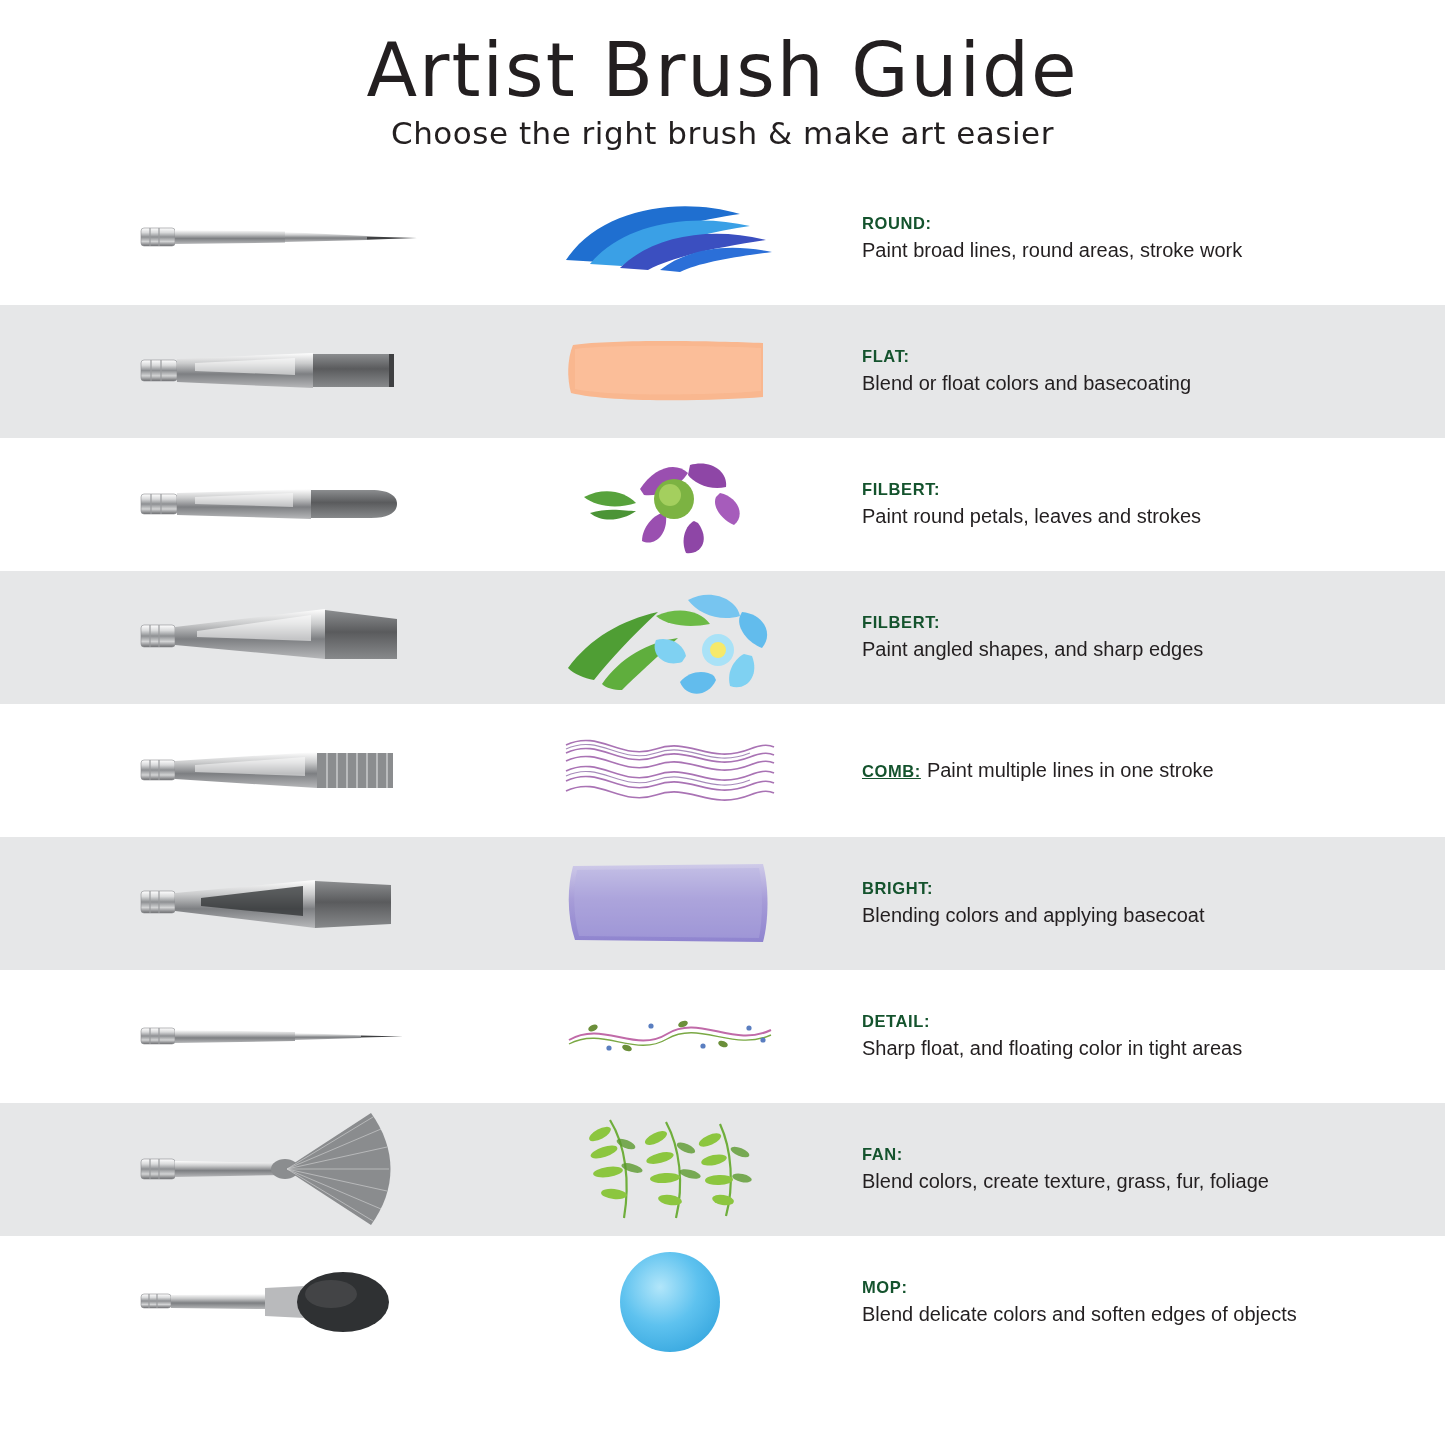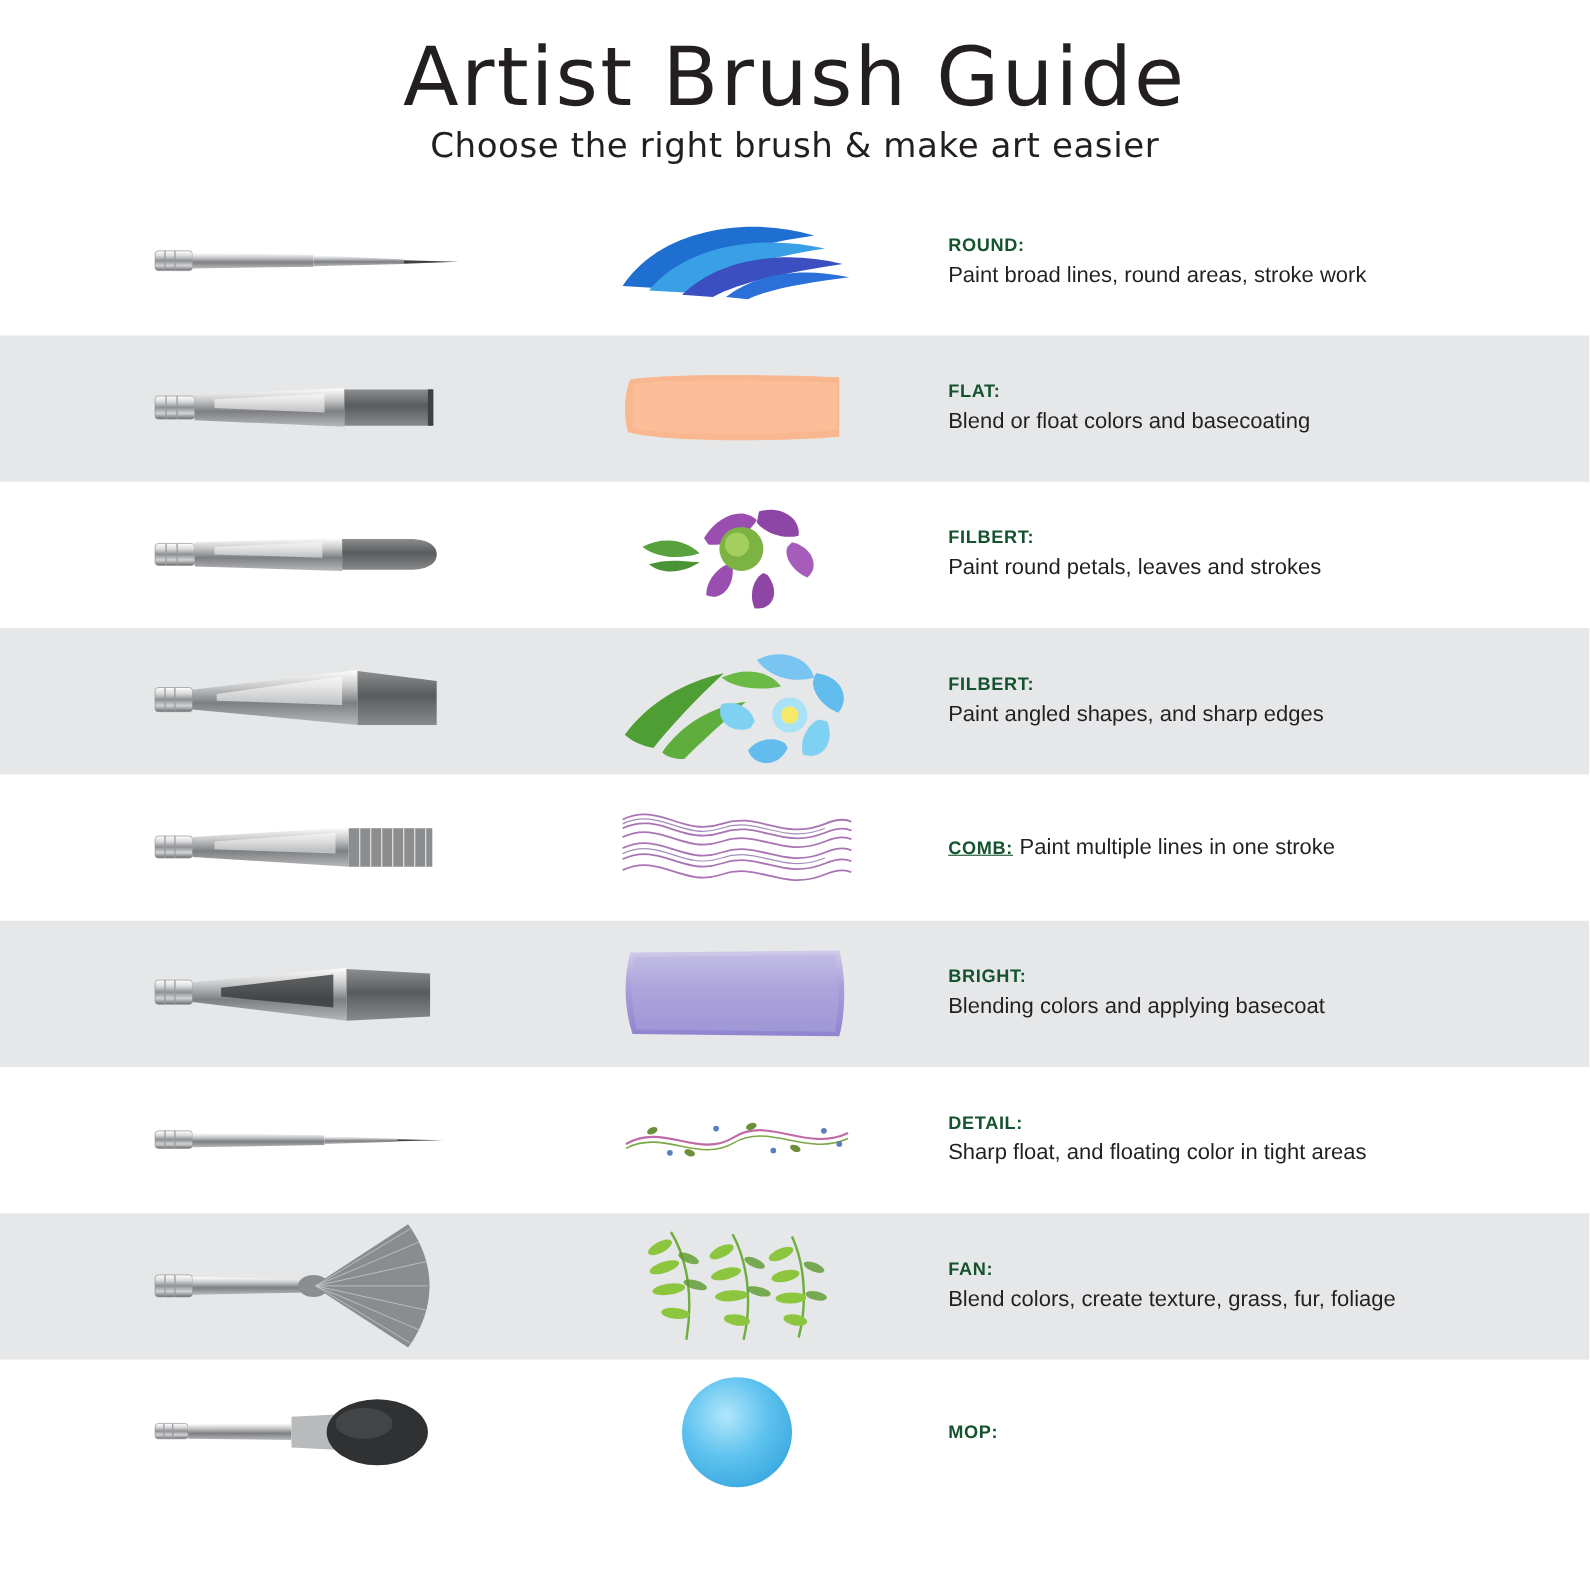--- a/index.html
+++ b/index.html
@@ -425,16 +425,17 @@
             <stop offset="0%" stop-color="#b2e6fa"></stop>
             <stop offset="55%" stop-color="#5ec2ef"></stop>
             <stop offset="100%" stop-color="#3aa9e0"></stop>
           </radialGradient>
         </defs>
         <ellipse cx="65" cy="60" rx="50" ry="50" fill="url(#mopG)"></ellipse>
       </svg>
     </div>
     <div class="text-cell">
       <div class="label">MOP:</div>
+      <div class="desc">Blend delicate colors and soften edges of objects</div>
     </div>
   </div>
 
 </div>
 
 </body></html>

